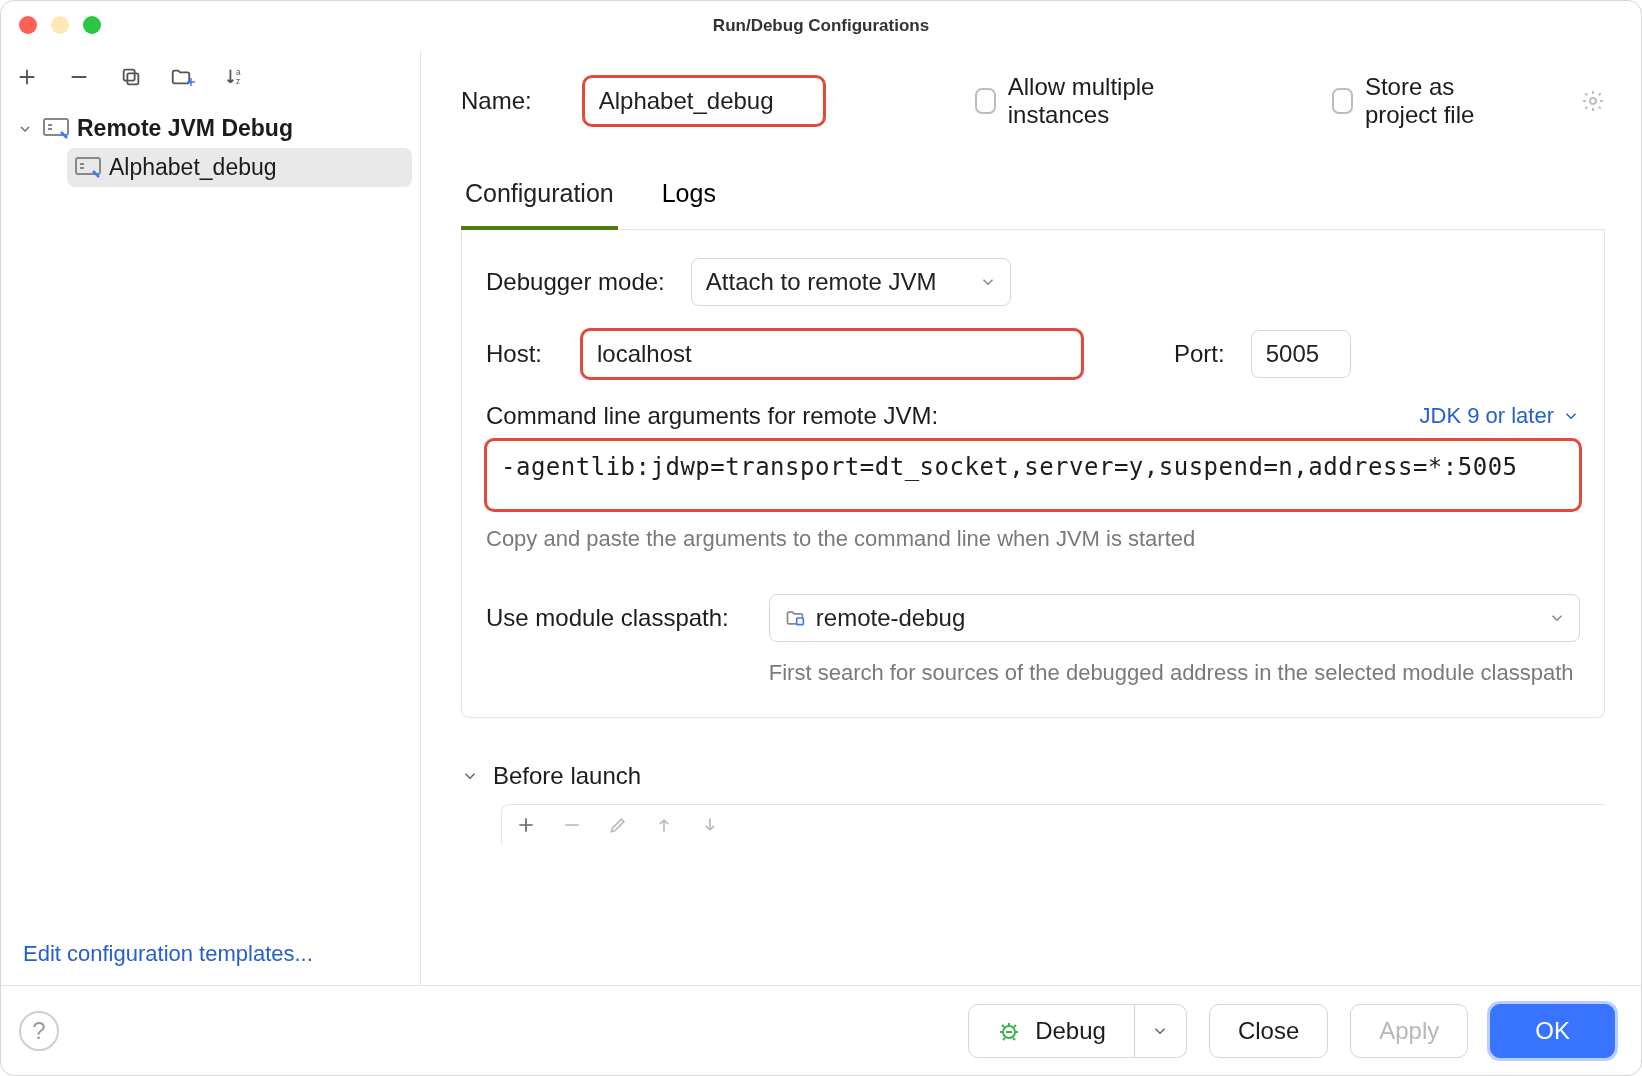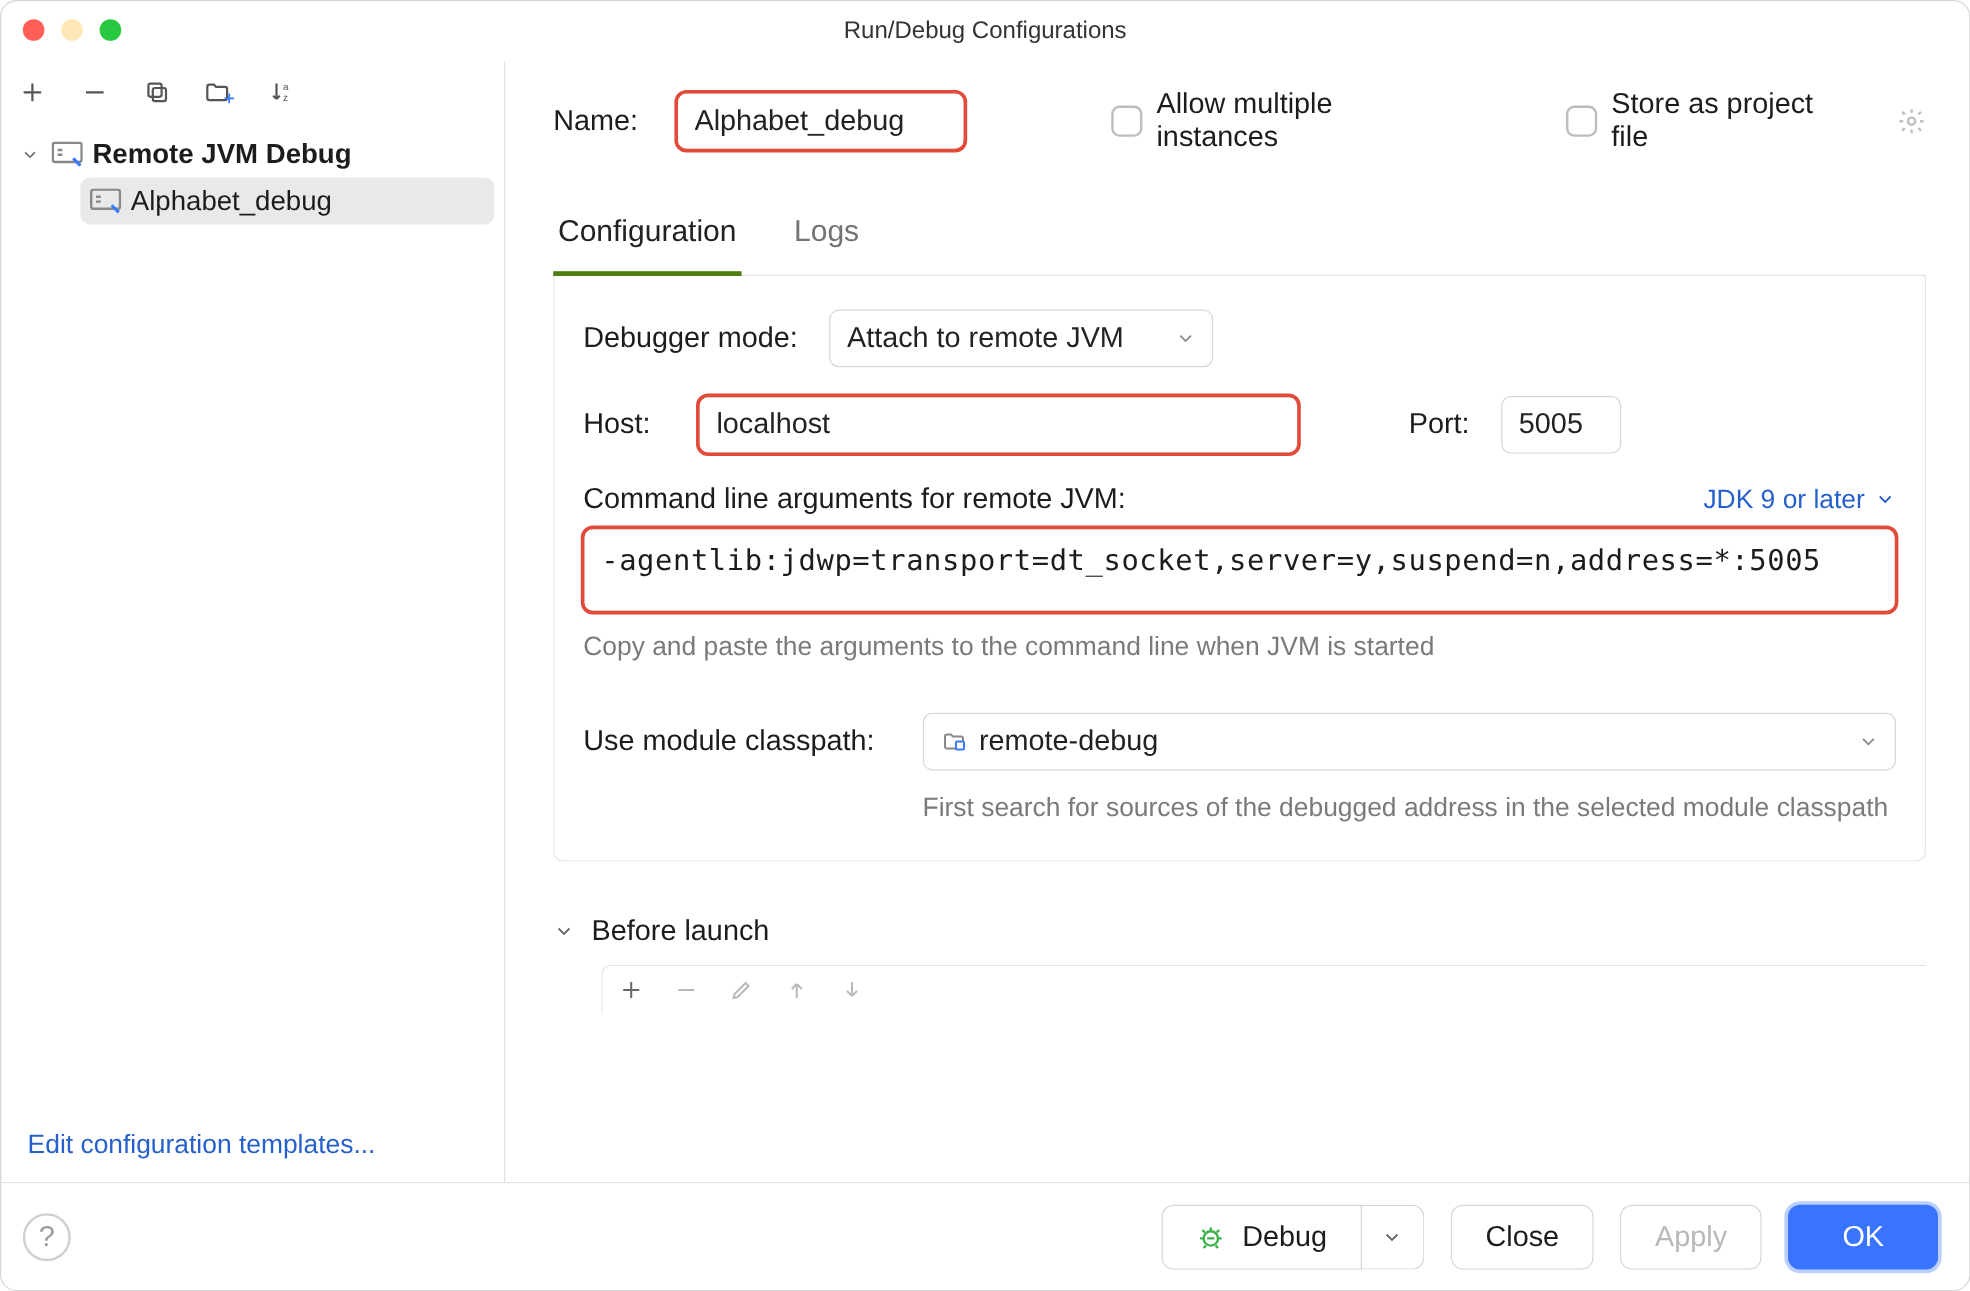--- a/index.html
+++ b/index.html
@@ -23,47 +23,47 @@
     border:1px solid var(--border);border-radius:14px;
     display:flex;flex-direction:column;overflow:hidden;
   }
   
   .titlebar{position:relative;height:50px;display:flex;align-items:center;}
   .traffic{position:absolute;left:18px;top:15px;display:flex;gap:14px}
   .tl{width:18px;height:18px;border-radius:50%}
   .tl.red{background:#ff5f57}
   .tl.yel{background:#febc2e;opacity:.35}
   .tl.grn{background:#28c840}
-  .titlebar .title{margin:0 auto;font-weight:400;font-size:20px;color:#333}
+  .titlebar .title{margin:0 auto;font-weight:700;font-size:17px;color:#333}
   
   .split{flex:1;display:flex;min-height:0}
   .sidebar{width:420px;border-right:1px solid var(--panel-border);display:flex;flex-direction:column;padding-top:8px}
   .toolbar{display:flex;gap:24px;padding:4px 12px 14px 12px;color:#555}
   .toolbar .ic{width:28px;height:28px;display:flex;align-items:center;justify-content:center;cursor:pointer}
   .tree{padding:4px 8px;font-size:23px}
   .tree-row{display:flex;align-items:center;gap:8px;padding:6px 8px;border-radius:8px}
   .tree-row.sel{background:var(--sel)}
   .tree-row .caret{width:18px;color:#666}
   .tree-row .lbl{white-space:nowrap}
   .tree-row.parent .lbl{font-weight:700}
   .tree-row.child{margin-left:58px}
   .sidebar-footer{margin-top:auto;padding:18px 22px}
   .linklike{color:var(--link);cursor:pointer}
   
   .content{flex:1;padding:22px 36px 0 40px;display:flex;flex-direction:column;min-width:0}
   .row{display:flex;align-items:center;gap:20px}
-  .name-row{gap:32px}
+  .name-row{gap:52px}
   .lbl-txt{font-size:24px}
   .input{height:48px;border:1px solid var(--border);border-radius:8px;background:#fff;padding:0 14px;font-size:24px;color:#222}
   .input.hl,.textarea.hl{outline:3px solid var(--hl);outline-offset:-1px}
   .chk{width:26px;height:26px;border:2px solid #bdbdbd;border-radius:7px;display:inline-block;margin-right:12px;vertical-align:-5px}
   .chk-wrap{display:flex;align-items:center;gap:0;font-size:24px;cursor:pointer}
   .gear{color:#bfbfbf;margin-left:6px}
   .tabs{display:flex;gap:40px;margin-top:40px;border-bottom:1px solid var(--panel-border)}
-  .tab{padding:10px 4px 18px 4px;font-size:25px;color:#737373;cursor:pointer}
+  .tab{padding:10px 4px 18px 4px;font-size:25px;color:#000000;cursor:pointer}
   .tab.active{color:#222;border-bottom:4px solid #4d7c0f;margin-bottom:-1px}
   .panel{border:1px solid var(--panel-border);border-top:none;border-radius:0 0 8px 8px;padding:28px 24px 28px 24px}
   .field-row{display:flex;align-items:center;gap:26px;margin-bottom:24px;flex-wrap:wrap}
   .select{position:relative;display:inline-flex;align-items:center}
   .select .input{padding-right:42px}
   .select .chev{position:absolute;right:14px;color:#888;pointer-events:none}
   .cmd-label-row{display:flex;align-items:center;justify-content:space-between;margin-top:4px}
   .jdk{color:var(--link);display:flex;align-items:center;gap:8px;cursor:pointer}
   .textarea{width:100%;min-height:70px;border:1px solid var(--border);border-radius:8px;padding:12px 14px;font-family:ui-monospace,SFMono-Regular,Menlo,monospace;font-size:24px;letter-spacing:.5px;margin-top:10px}
   .hint{color:var(--muted);font-size:22px;margin-top:16px}

